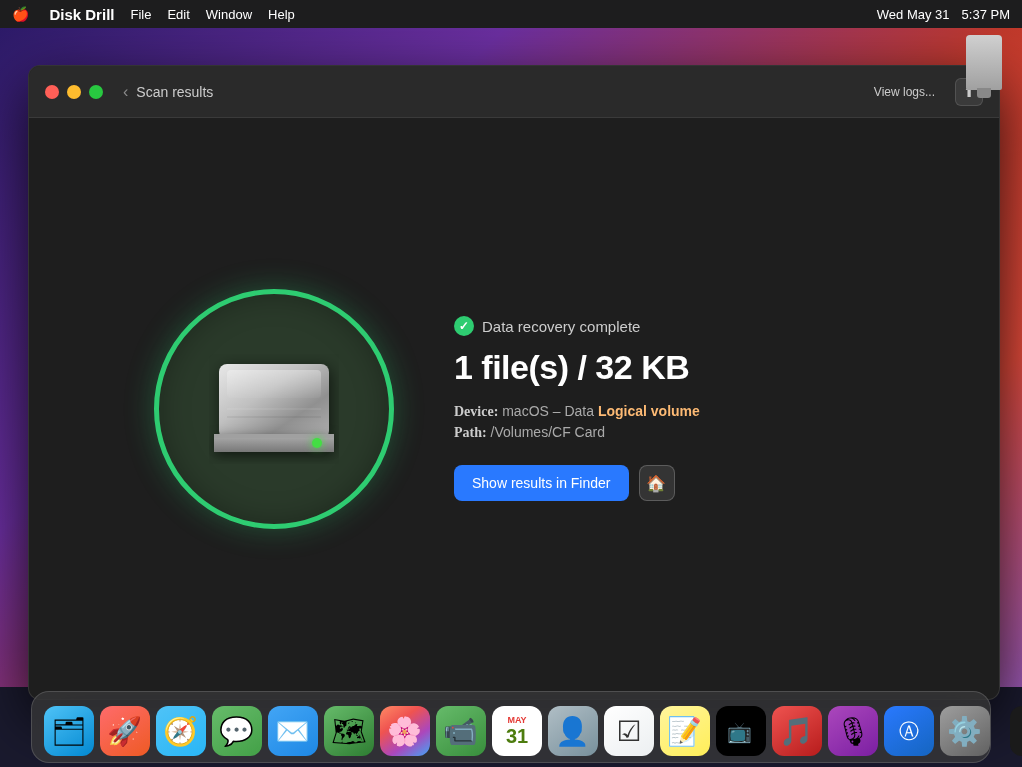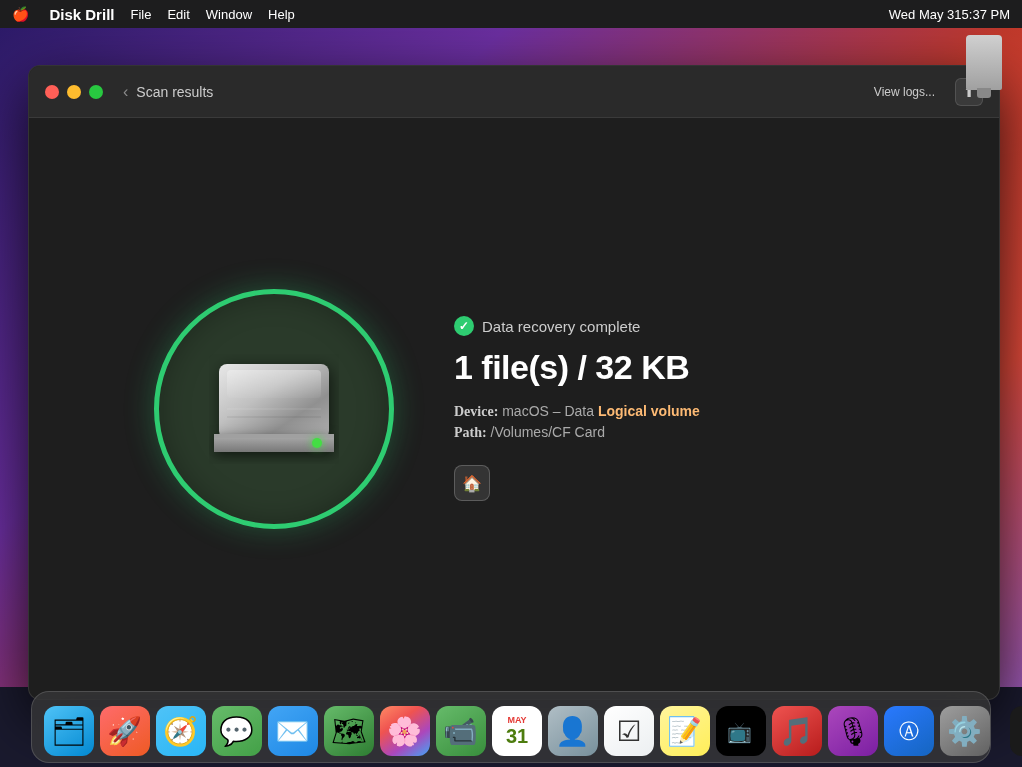--- a/index.html
+++ b/index.html
@@ -37,21 +37,21 @@
     }
     .menubar-item {
       font-size: 13px;
       color: #fff;
       font-weight: 400;
     }
     .menubar-right {
       margin-left: auto;
       display: flex;
       align-items: center;
-      gap: 0;
+      gap: 12px;
     }
     .menubar-right-text {
       font-size: 13px;
       color: #fff;
     }
 
     
     .wallpaper {
       position: absolute;
       top: 28px;
@@ -456,20 +456,21 @@
           <span> – Data</span>
           <span class="highlight">Logical volume</span>
         </div>
         <div class="device-line">
           <span class="label">Path:</span>
           <span>/Volumes/CF Card</span>
         </div>
       </div>
 
       <div class="action-buttons">
+        <button class="show-finder-btn">Show results in Finder</button>
         <button class="home-btn">
           <span>🏠</span>
         </button>
       </div>
 
     </div>
   </div>
 </div>
 
 <div class="dock-container">

